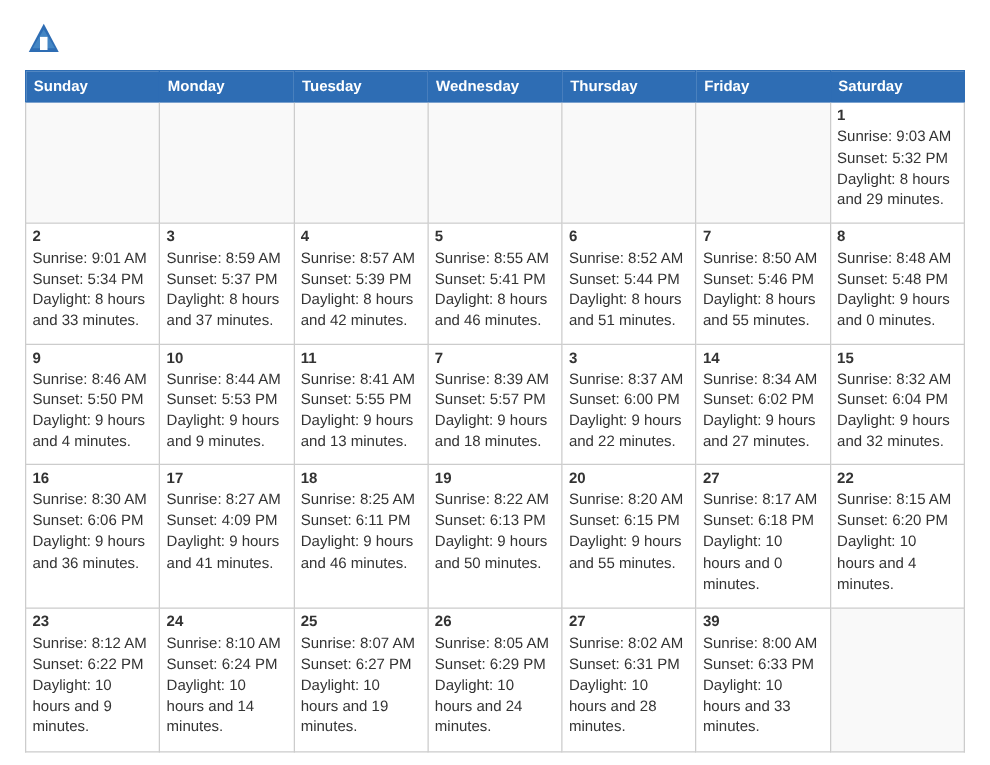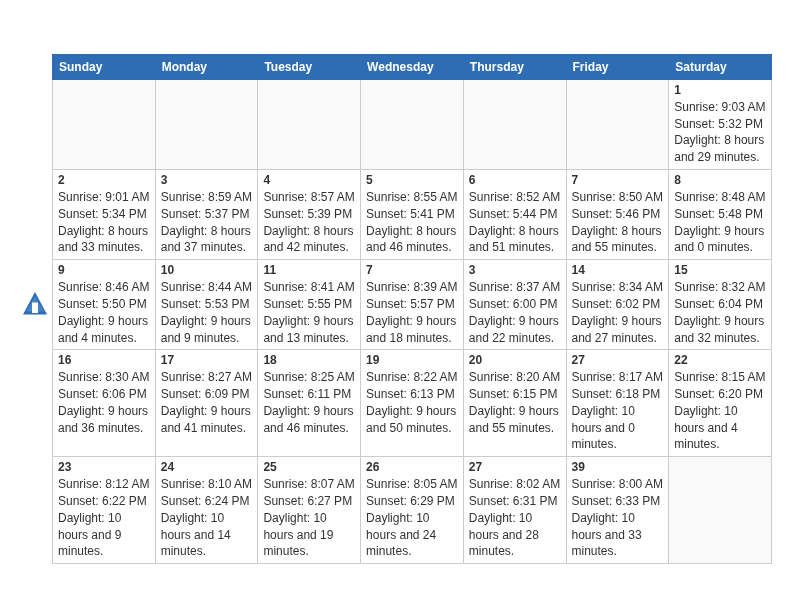--- a/index.html
+++ b/index.html
@@ -8,22 +8,21 @@
       background: #fff;
       width: 792px;
       height: 612px;
       overflow: hidden;
     }
     .page {
       width: 792px;
       height: 612px;
       padding: 16px 20px 10px 20px;
       display: flex;
-      flex-direction: row;
-      align-items: center;
+      flex-direction: column;
     }
     .header {
       display: flex;
       justify-content: space-between;
       align-items: flex-start;
       margin-bottom: 10px;
     }
     .logo {
       display: flex;
       align-items: center;
@@ -239,21 +238,21 @@
         <tr>
           <td>
             <span class="day-number">16</span>
             <div class="day-info">Sunrise: 8:30 AM
 Sunset: 6:06 PM
 Daylight: 9 hours and 36 minutes.</div>
           </td>
           <td>
             <span class="day-number">17</span>
             <div class="day-info">Sunrise: 8:27 AM
-Sunset: 6:09 PM
+Sunset: 4:09 PM
 Daylight: 9 hours and 41 minutes.</div>
           </td>
           <td>
             <span class="day-number">18</span>
             <div class="day-info">Sunrise: 8:25 AM
 Sunset: 6:11 PM
 Daylight: 9 hours and 46 minutes.</div>
           </td>
           <td>
             <span class="day-number">19</span>

